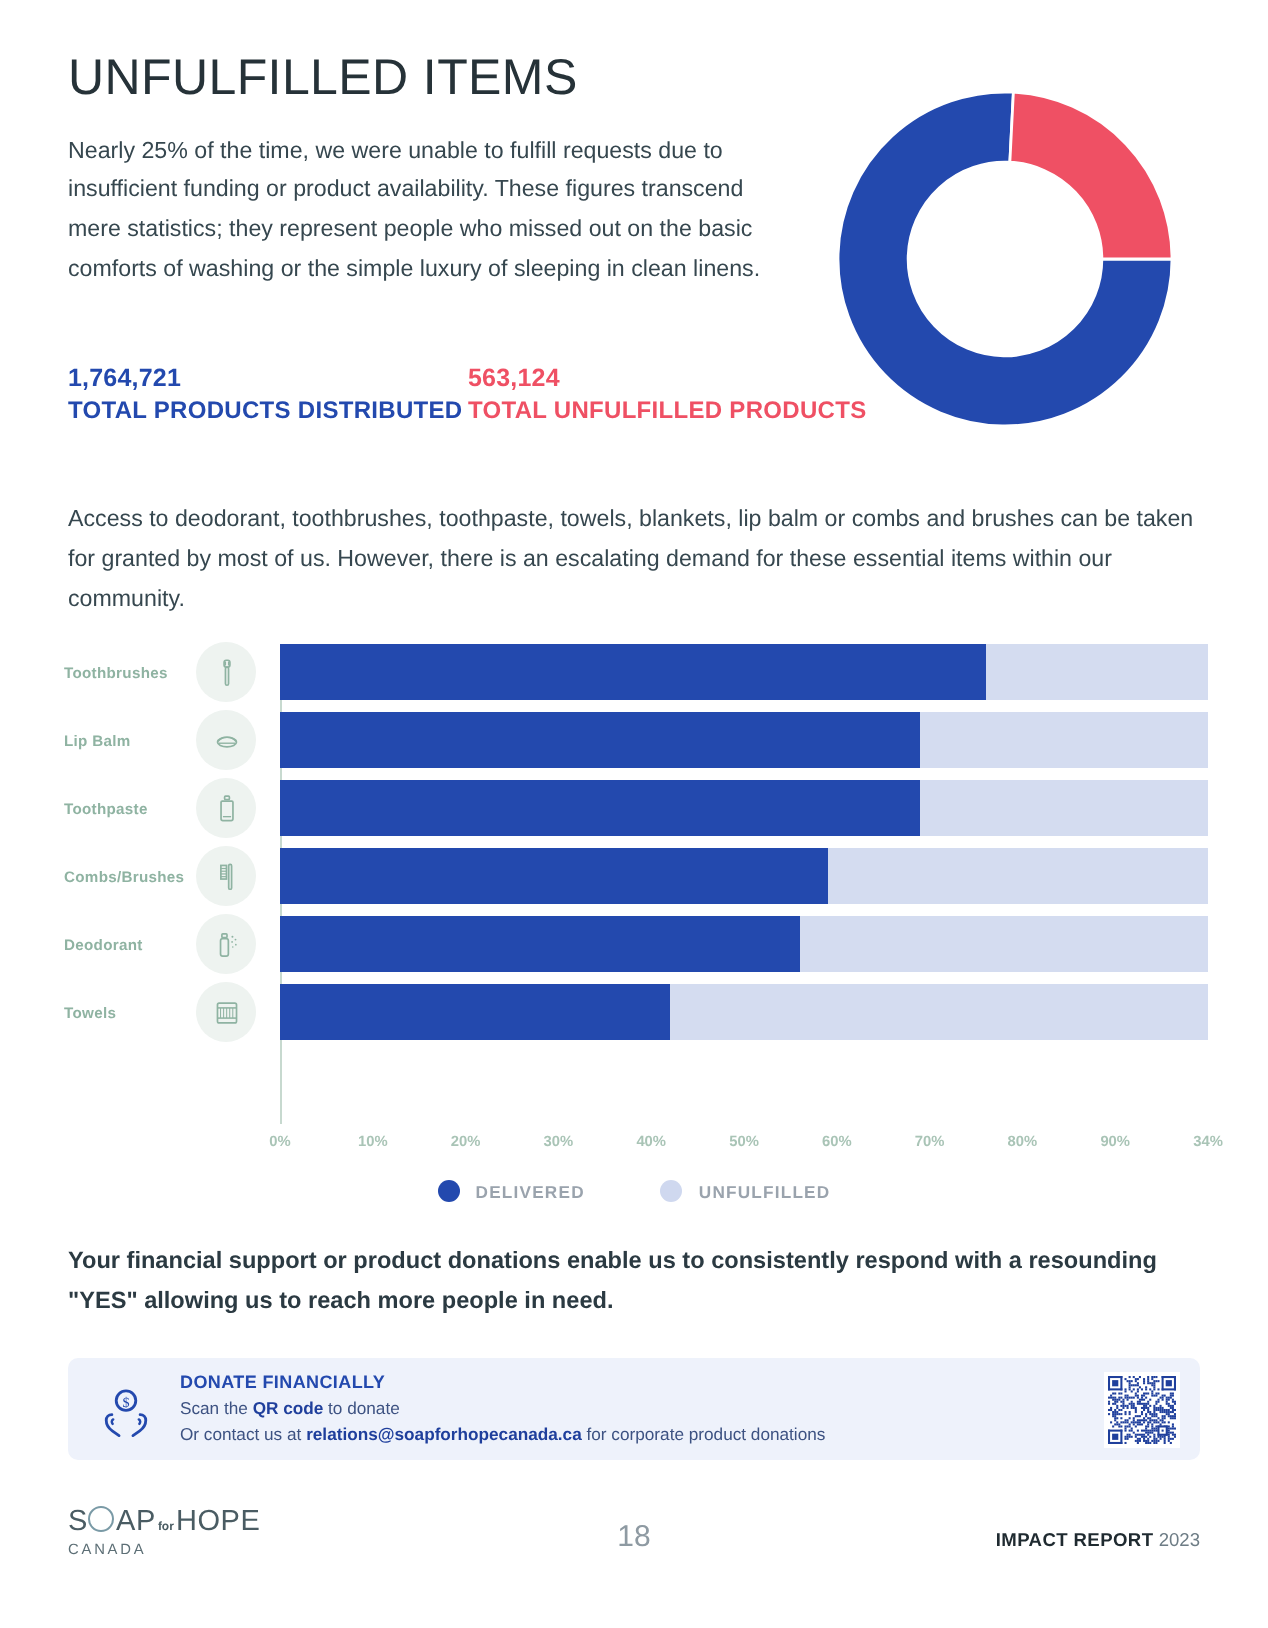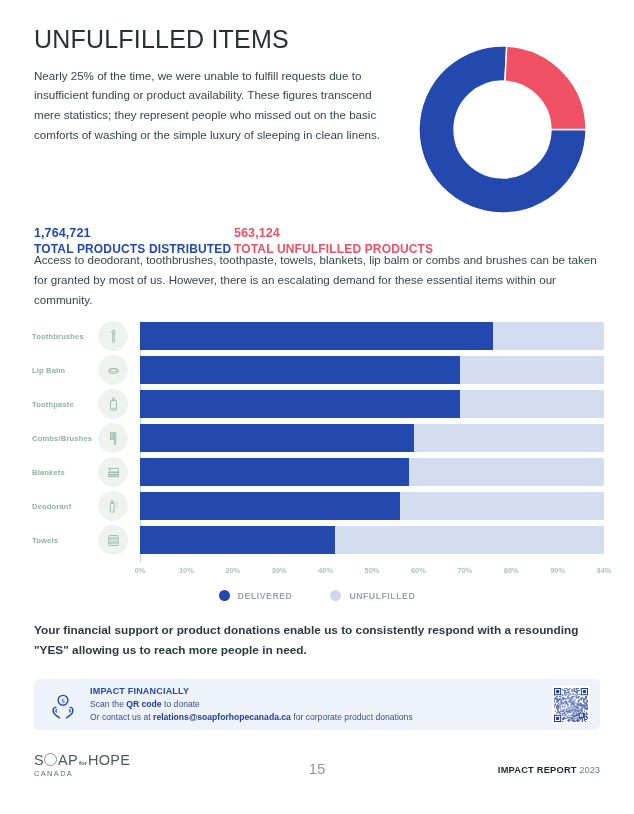--- a/index.html
+++ b/index.html
@@ -52,21 +52,20 @@
     top: 182px;
     display: flex;
     gap: 0px;
   }
   .stat { width: 200px; }
   .stat-value {
     font-size: 12.5px;
     font-weight: bold;
     letter-spacing: 0.1px;
     margin-bottom: 2px;
-    margin-top: 44px;
   }
   .stat-label {
     font-size: 12px;
     font-weight: bold;
     letter-spacing: 0.15px;
   }
   .stat.blue .stat-value, .stat.blue .stat-label { color: #2349ae; }
   .stat.red .stat-value, .stat.red .stat-label { color: #ef5064; }
 
   
@@ -428,33 +427,20 @@
               <line x1="6.4" y1="8.2" x2="9.7" y2="8.2" stroke="#8fb3a2" stroke-width=".7"></line>
               <line x1="6.4" y1="9.8" x2="9.7" y2="9.8" stroke="#8fb3a2" stroke-width=".7"></line>
               <rect x="11" y="2.6" width="1.7" height="14.6" rx=".8" fill="none" stroke="#8fb3a2" stroke-width="1"></rect>
             </svg>
           </div>
           <div class="bar-track">
             <div class="bar-fill" style="width: 59%;"></div>
           </div>
         </div>
         <div class="chart-row">
-          <div class="cat-label">Blankets</div>
-          <div class="cat-icon">
-            <svg viewBox="0 0 20 20" width="17" height="17">
-              <path d="M4.4 5.2h11.2v4.2H6.6a2.2 2.2 0 0 1 0-4.2z" fill="none" stroke="#8fb3a2" stroke-width="1"></path>
-              <rect x="4.4" y="10" width="11.2" height="2.3" fill="none" stroke="#8fb3a2" stroke-width="1"></rect>
-              <rect x="4.4" y="12.9" width="11.2" height="2.1" fill="none" stroke="#8fb3a2" stroke-width="1"></rect>
-            </svg>
-          </div>
-          <div class="bar-track">
-            <div class="bar-fill" style="width: 58%;"></div>
-          </div>
-        </div>
-        <div class="chart-row">
           <div class="cat-label">Deodorant</div>
           <div class="cat-icon">
             <svg viewBox="0 0 20 20" width="17" height="17">
               <rect x="7" y="3.4" width="3" height="2.2" rx=".5" fill="none" stroke="#8fb3a2" stroke-width="1"></rect>
               <rect x="6.2" y="6.2" width="4.6" height="10.4" rx="1.3" fill="none" stroke="#8fb3a2" stroke-width="1"></rect>
               <circle cx="13.2" cy="5.2" r=".6" fill="#8fb3a2"></circle>
               <circle cx="15" cy="6.8" r=".55" fill="#8fb3a2"></circle>
               <circle cx="13" cy="8.2" r=".5" fill="#8fb3a2"></circle>
               <circle cx="15.2" cy="9.8" r=".5" fill="#8fb3a2"></circle>
               <circle cx="13.4" cy="11.2" r=".45" fill="#8fb3a2"></circle>
@@ -516,21 +502,21 @@
       <svg viewBox="0 0 34 34" width="32" height="32">
         <circle cx="17" cy="12" r="5.2" fill="none" stroke="#2349ae" stroke-width="1.5"></circle>
         <text x="17" y="15.4" font-size="7.5" font-family="Liberation Serif, serif" fill="#2349ae" text-anchor="middle">$</text>
         <path d="M9.5 19.5c-1.8 0-3 1.3-3 3 0 2.2 1.2 4.2 3.2 5.6l3.6 2.5" fill="none" stroke="#2349ae" stroke-width="1.5" stroke-linecap="round"></path>
         <path d="M10.2 22c-.9.5-1 1.6-.3 2.4" fill="none" stroke="#2349ae" stroke-width="1.3" stroke-linecap="round"></path>
         <path d="M24.5 19.5c1.8 0 3 1.3 3 3 0 2.2-1.2 4.2-3.2 5.6l-3.6 2.5" fill="none" stroke="#2349ae" stroke-width="1.5" stroke-linecap="round"></path>
         <path d="M23.8 22c.9.5 1 1.6.3 2.4" fill="none" stroke="#2349ae" stroke-width="1.3" stroke-linecap="round"></path>
       </svg>
     </div>
     <div class="donate-text">
-      <div class="donate-title">IMPACT FINANCIALLY</div>
+      <div class="donate-title">DONATE FINANCIALLY</div>
       <div class="donate-line">
         <span>Scan the </span><b>QR code</b><span> to donate</span>
       </div>
       <div class="donate-line">
         <span>Or contact us at </span><b>relations@soapforhopecanada.ca</b><span> for corporate product donations</span>
       </div>
     </div>
     <div class="qr">
       <svg viewBox="0 0 33 33" width="34" height="34" id="qr-svg">
           <rect x="0" y="0" width="7" height="1" fill="#1f3f9c"></rect>
@@ -987,19 +973,19 @@
     <div class="logo">
       <div class="logo-main">
         <span>S</span>
           <span class="logo-o"></span>
           <span>AP</span>
           <span class="logo-for">for</span>
           <span>HOPE</span>
       </div>
       <div class="logo-sub">CANADA</div>
     </div>
-    <div class="page-number">15</div>
+    <div class="page-number">18</div>
     <div class="report-tag">
       <b>IMPACT REPORT</b> <span>2023</span>
     </div>
   </div>
 
 </div>
 
 </body></html>

